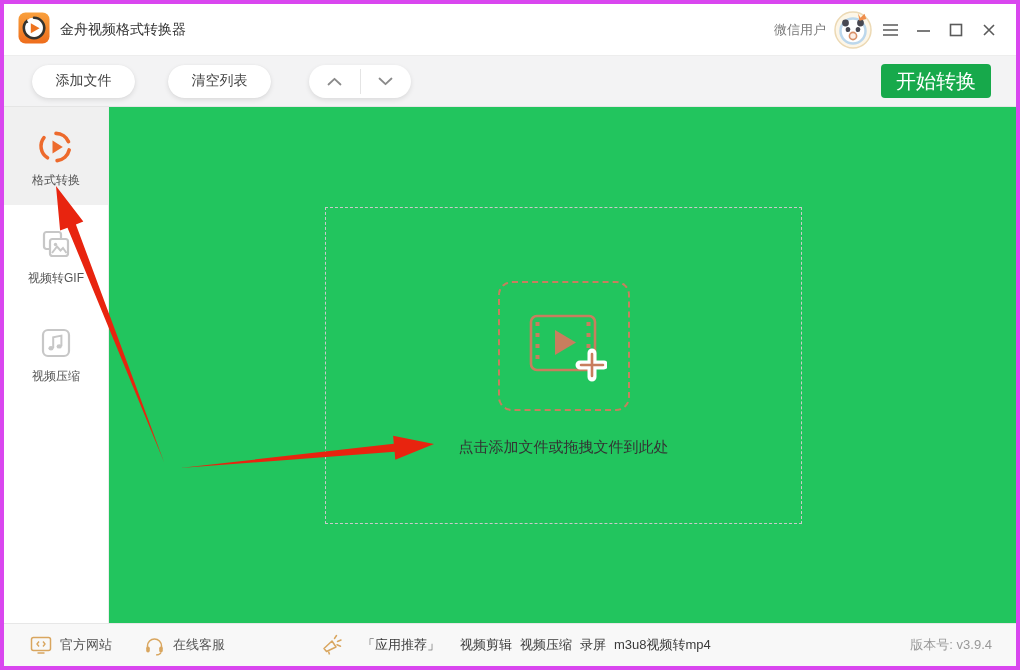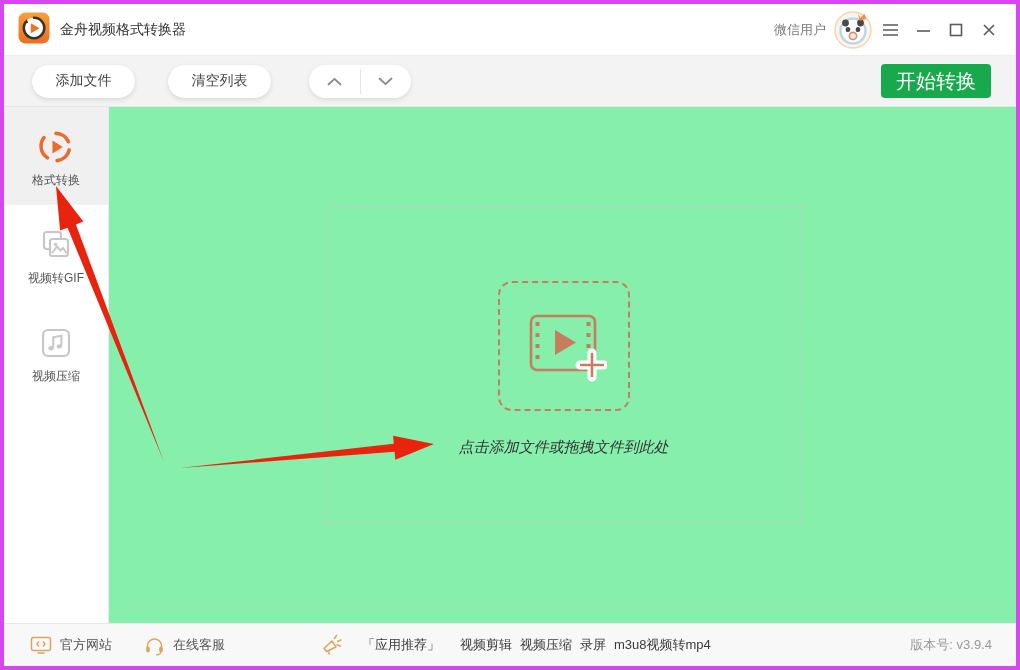--- a/index.html
+++ b/index.html
@@ -27,21 +27,21 @@
 
   
   .sidebar { position:absolute; left:0; top:103px; bottom:43px; width:105px; background:#fff; border-right:1px solid #ececec; }
   .side-item { height:98px; display:flex; flex-direction:column; align-items:center; padding-top:22px; cursor:pointer; }
   .side-item.active { background:#f0f0f0; }
   .side-icon { width:36px; height:36px; color:#c7c7c7; display:flex; align-items:center; justify-content:center; }
   .side-item.active .side-icon { color:var(--c-icon_orange,#ed6a2c); }
   .side-label { margin-top:7px; font-size:12px; color:#555; }
 
   
-  .main { position:absolute; left:105px; top:103px; right:0; bottom:43px; background:#86efac;font-style:italic; }
+  .main { position:absolute; left:105px; top:103px; right:0; bottom:43px; background:#22c55e; }
   .dropzone { position:absolute; left:216px; top:100px; width:477px; height:317px; border:1px dashed #c9c9c9; cursor:pointer; }
   .inner-box { width:132px; height:130px; margin:73px auto 0; border:2px dashed var(--c-dropzone_dash,#c87e5e); border-radius:14px; display:flex; align-items:center; justify-content:center; color:var(--c-dropzone_dash,#c87e5e); }
   .drop-hint { margin-top:27px; text-align:center; font-size:15px; color:#333; }
 
   
   .bottombar { position:absolute; left:0; right:0; bottom:0; height:43px; background:#f8f8f8; border-top:1px solid #e7e7e7; font-size:13px; color:#555; }
   .bb-left { position:absolute; left:26px; top:0; height:100%; display:flex; align-items:center; gap:8px; }
   .bb-center { position:absolute; left:316px; top:0; height:100%; display:flex; align-items:center; gap:8px; color:#3a3a3a; }
   .bb-right { position:absolute; right:24px; top:0; height:100%; display:flex; align-items:center; color:#999; }
   .bb-link { cursor:pointer; }

